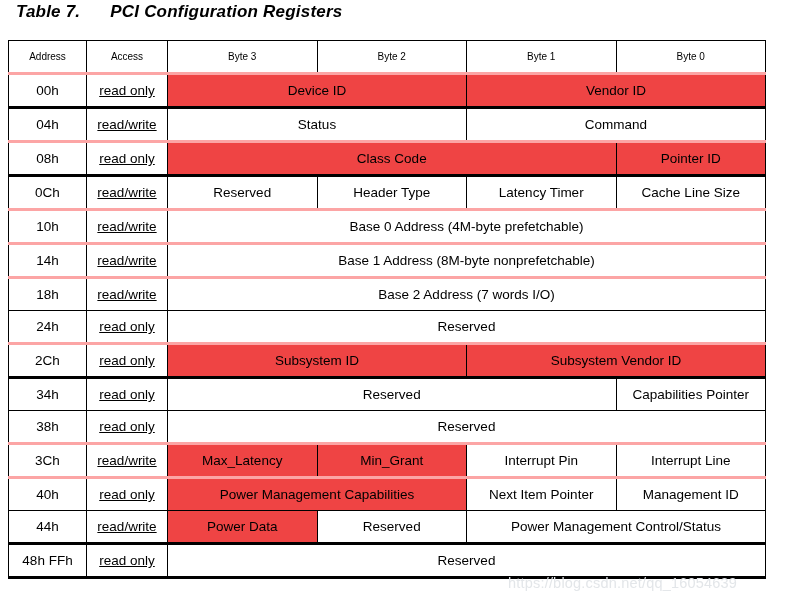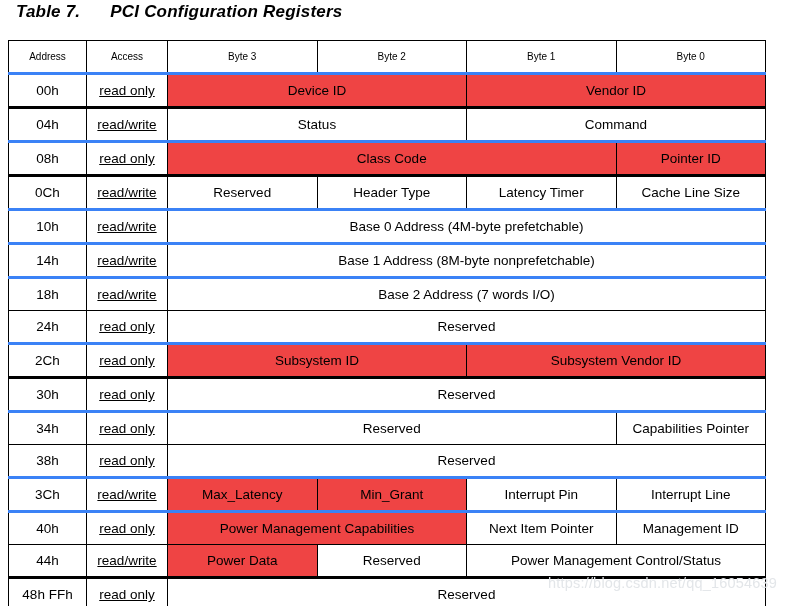--- a/index.html
+++ b/index.html
@@ -74,29 +74,29 @@
     height: 29px;
   }
 
   
   td.access { text-align: center; text-decoration: underline; }
 
   
   td.shade { background: #ef4444; }
 
   
-  tr.hv-top > td   { border-top: 3px solid #3b82f6; }
+  tr.hv-top > td   { border-top: 3px solid #fca5a5; }
   tr.hv-bot > td   { border-bottom: 3px solid #000; }
 
   tbody tr:last-child > td { border-bottom: 3px solid #000; }
 
   
   .watermark {
     position: absolute;
-    left: 548px;
+    left: 508px;
     top: 575px;
     font-size: 14.5px;
     color: #e3e6e9;
     letter-spacing: 0.2px;
     white-space: nowrap;
     pointer-events: none;
   }
 </style>
 </head>
 <body>
@@ -173,25 +173,20 @@
             <td>24h</td>
             <td class="access">read only</td>
             <td colspan="4">Reserved</td>
           </tr>
           <tr class="hv-top hv-bot">
             <td>2Ch</td>
             <td class="access">read only</td>
             <td colspan="2" class="shade">Subsystem ID</td>
             <td colspan="2" class="shade">Subsystem Vendor ID</td>
           </tr>
-          <tr>
-            <td>30h</td>
-            <td class="access">read only</td>
-            <td colspan="4">Reserved</td>
-          </tr>
           <tr class="hv-top">
             <td>34h</td>
             <td class="access">read only</td>
             <td colspan="3">Reserved</td>
             <td>Capabilities Pointer</td>
           </tr>
           <tr>
             <td>38h</td>
             <td class="access">read only</td>
             <td colspan="4">Reserved</td>

